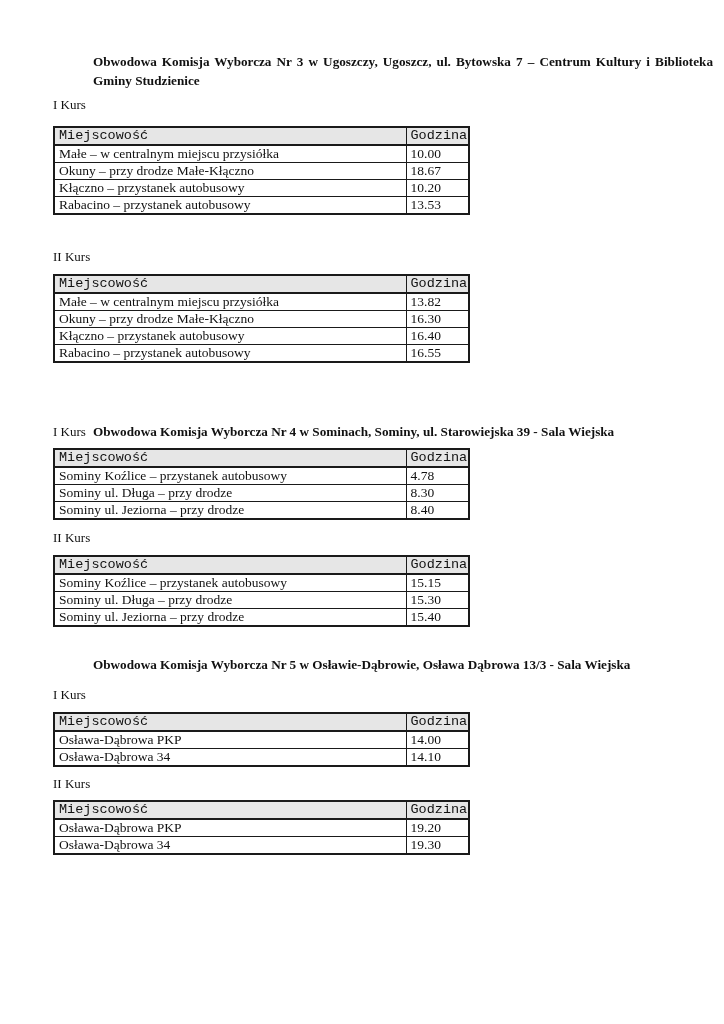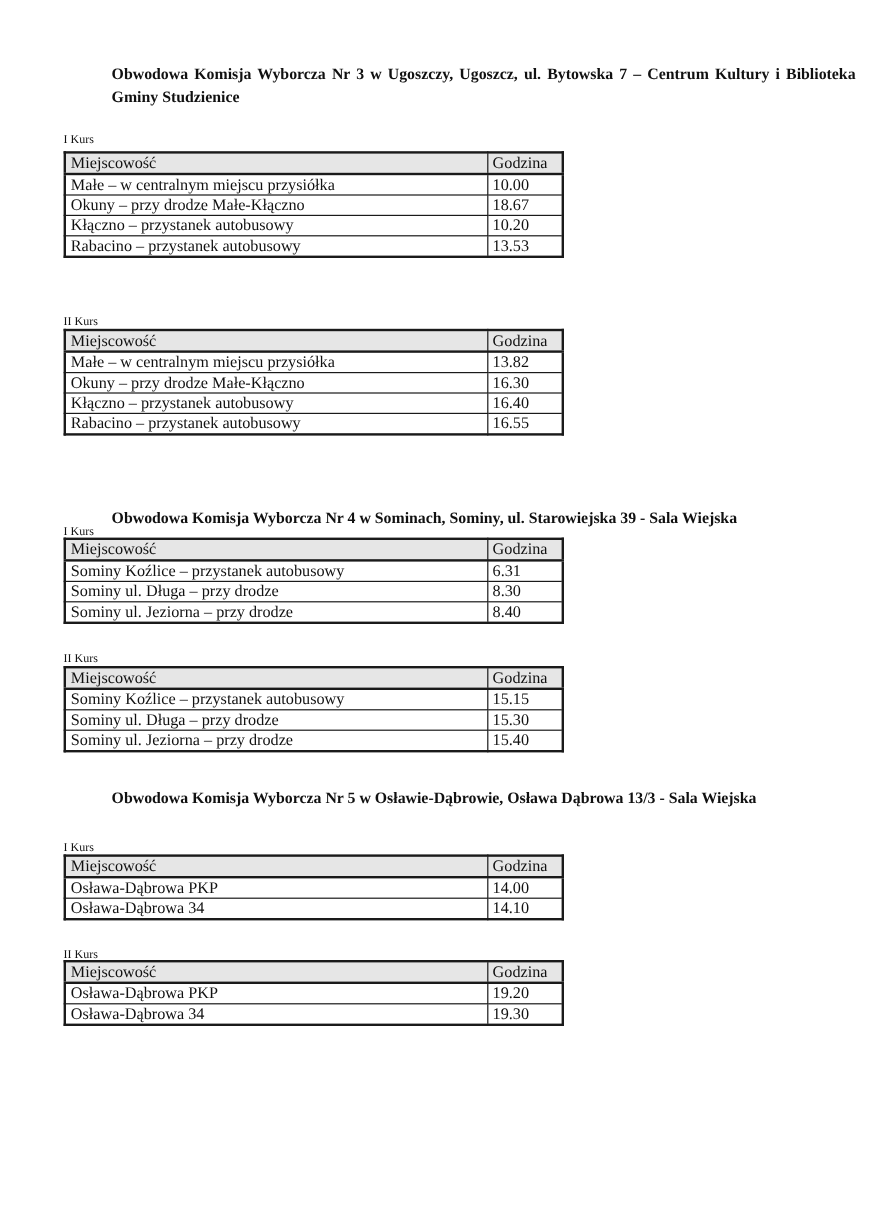--- a/index.html
+++ b/index.html
@@ -8,36 +8,36 @@
     font-family: "Liberation Serif", "DejaVu Serif", serif;
     color: #111111;
   }
   .page { position: absolute; left: 53px; top: 0; width: 620px; }
   .heading {
     position: absolute; left: 0; width: 620px;
     font-weight: bold; font-size: 13.2px; line-height: 19px;
     text-align: justify; text-align-last: left; margin-left: 40px;
   }
   .kurs {
-    position: absolute; left: 0; font-size: 10px; line-height: 16px; margin-top: 12px;
+    position: absolute; left: 0; font-size: 13px; line-height: 16px;
   }
   table.sched {
     position: absolute; left: 0; width: 415px;
     border-collapse: collapse;
     border: 2px solid #1a1a1a;
     font-size: 13.5px; line-height: 16px;
     table-layout: fixed;
   }
   table.sched td, table.sched th {
     border: 1px solid #1a1a1a;
     padding: 0 0 0 4px;
     text-align: left; font-weight: normal;
     white-space: nowrap; height: 16px;
   }
-  table.sched th { background: #e6e6e6; }
+  table.sched th { background: #e6e6e6; font-family: Liberation Mono, monospace; }
   table.sched thead tr { border-bottom: 2px solid #1a1a1a; }
   col.c1 { width: 352px; }
   col.c2 { width: 63px; }
 </style>
 </head>
 <body>
 
 <div class="page">
 
   <div class="heading" style="top:52px">Obwodowa Komisja Wyborcza Nr 3 w Ugoszczy, Ugoszcz, ul. Bytowska 7 – Centrum Kultury i Biblioteka Gminy Studzienice</div>
@@ -116,21 +116,21 @@
       </colgroup>
     <thead>
         <tr>
       <th>Miejscowość</th>
       <th>Godzina</th>
     </tr>
       </thead>
     <tbody>
       <tr>
           <td>Sominy Koźlice – przystanek autobusowy</td>
-          <td>6.31</td>
+          <td>4.78</td>
         </tr>
       <tr>
           <td>Sominy ul. Długa  – przy drodze</td>
           <td>8.30</td>
         </tr>
       <tr>
           <td>Sominy ul. Jeziorna  – przy drodze</td>
           <td>8.40</td>
         </tr>
     </tbody>

